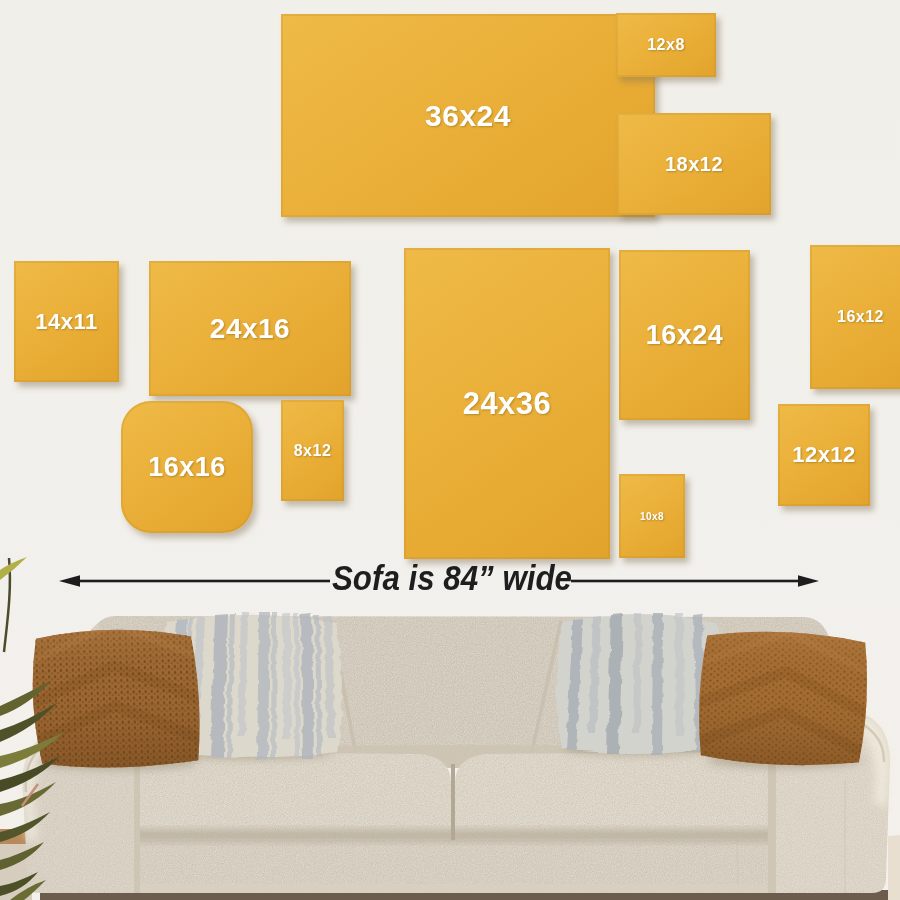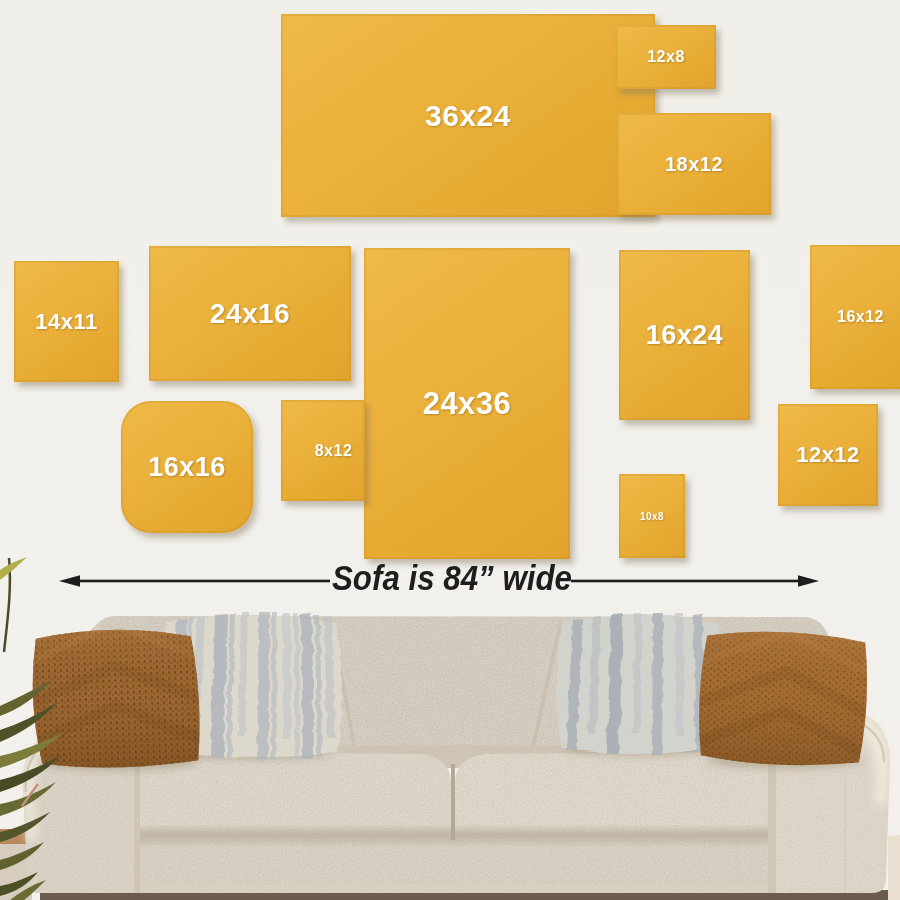--- a/index.html
+++ b/index.html
@@ -13,41 +13,41 @@
 </style>
 </head>
 <body>
 <div id="stage">
 
   <div style="position:absolute;left:0;top:0;width:900px;height:900px;background:linear-gradient(180deg,#f1efe9 0%,#f2f0ec 55%,#f4f1ed 100%);"></div>
 
 
   <div class="gold" style="left:281px;top:14px;width:374px;height:203px;font-size:30px;">36x24</div>
 
-  <div class="gold" style="left:616px;top:25px;width:100px;height:64px;font-size:16px;">12x8</div>
+  <div class="gold" style="left:616px;top:13px;width:100px;height:64px;font-size:16px;">12x8</div>
 
   <div class="gold" style="left:617px;top:113px;width:154px;height:102px;font-size:20px;">18x12</div>
 
   <div class="gold" style="left:14px;top:261px;width:105px;height:121px;font-size:22px;">14x11</div>
 
-  <div class="gold" style="left:149px;top:246px;width:202px;height:135px;font-size:28px;">24x16</div>
-
-  <div class="gold" style="left:364px;top:248px;width:206px;height:311px;font-size:31px;">24x36</div>
+  <div class="gold" style="left:149px;top:261px;width:202px;height:135px;font-size:28px;">24x16</div>
+
+  <div class="gold" style="left:404px;top:248px;width:206px;height:311px;font-size:31px;">24x36</div>
 
   <div class="gold" style="left:619px;top:250px;width:131px;height:170px;font-size:27px;">16x24</div>
 
   <div class="gold" style="left:810px;top:245px;width:101px;height:144px;font-size:16px;">16x12</div>
 
   <div class="gold" style="left:121px;top:401px;width:132px;height:132px;font-size:27px;border-radius:30px;">16x16</div>
 
-  <div class="gold" style="left:281px;top:400px;width:63px;height:101px;font-size:16px;padding-left:21px;">8x12</div>
+  <div class="gold" style="left:281px;top:400px;width:63px;height:101px;font-size:16px;">8x12</div>
 
   <div class="gold" style="left:619px;top:474px;width:66px;height:84px;font-size:10px;">10x8</div>
 
-  <div class="gold" style="left:778px;top:404px;width:100px;height:102px;font-size:22px;">12x12</div>
+  <div class="gold" style="left:778px;top:404px;width:92px;height:102px;font-size:22px;">12x12</div>
 
   <svg width="900" height="900" viewBox="0 0 900 900" style="position:absolute;left:0;top:0;" xmlns="http://www.w3.org/2000/svg">
     <defs>
       <filter id="fabric" x="-5%" y="-5%" width="110%" height="110%" color-interpolation-filters="sRGB">
         <feTurbulence type="fractalNoise" baseFrequency="0.9" numOctaves="2" result="n"></feTurbulence>
         <feColorMatrix in="n" type="matrix" values="0 0 0 0 0.42  0 0 0 0 0.38  0 0 0 0 0.32  0 0 0 0.40 0"></feColorMatrix>
         <feComposite operator="in" in2="SourceGraphic"></feComposite>
       </filter>
       <filter id="wavy" x="-10%" y="-10%" width="120%" height="120%">
         <feTurbulence type="fractalNoise" baseFrequency="0.012 0.09" numOctaves="2" result="w"></feTurbulence>

